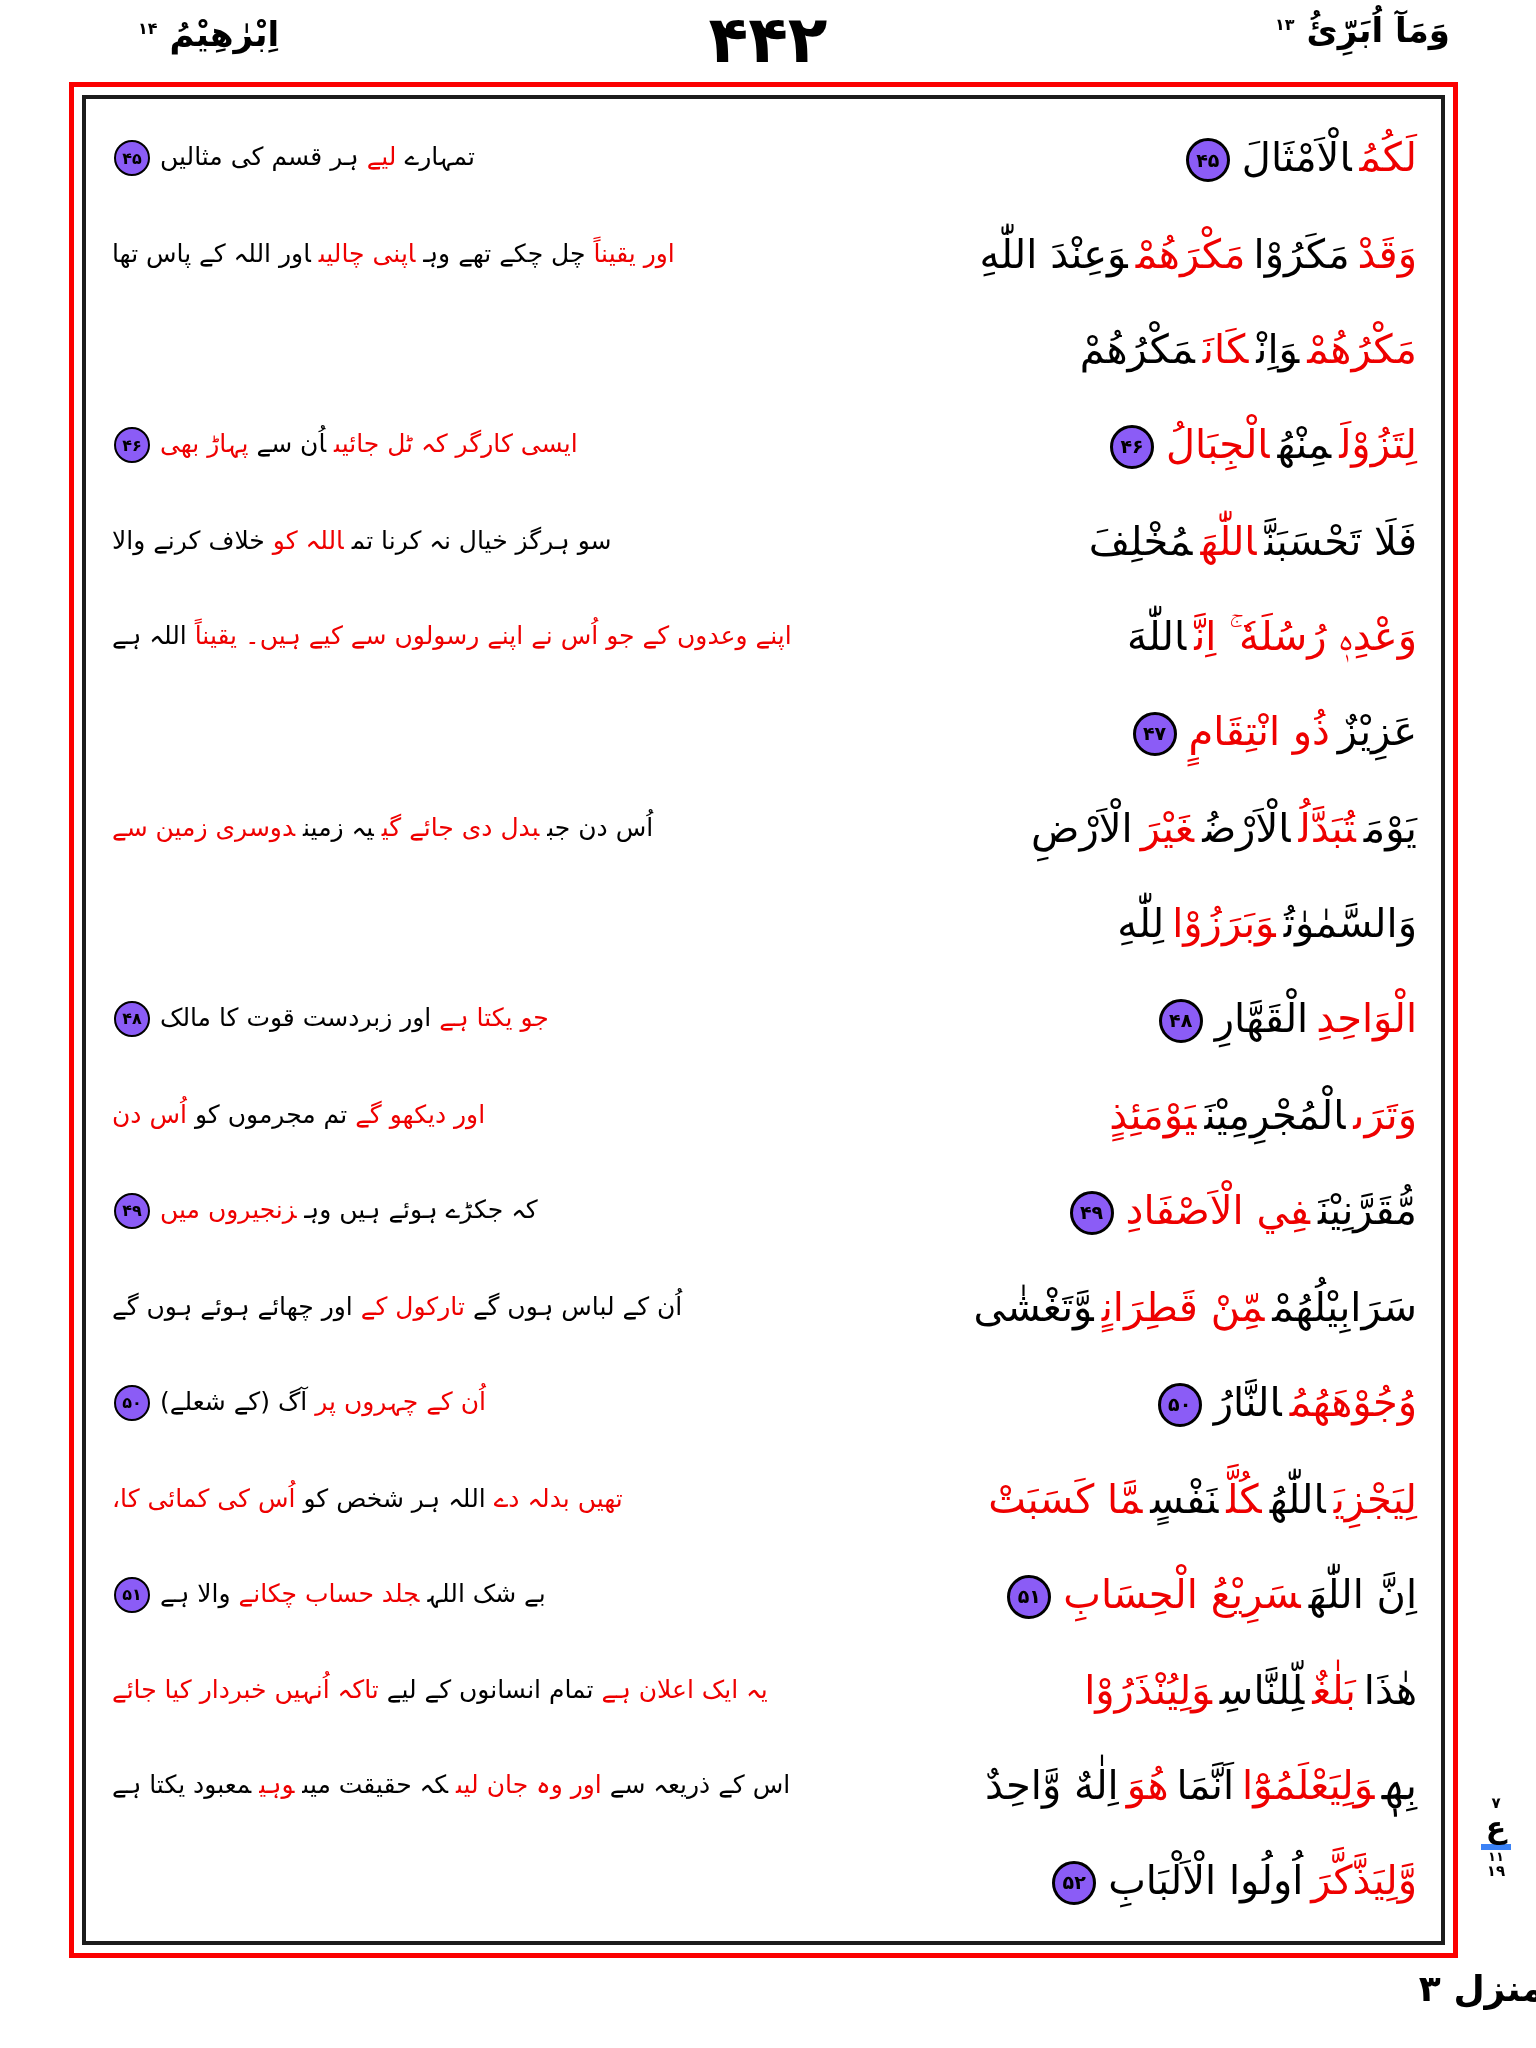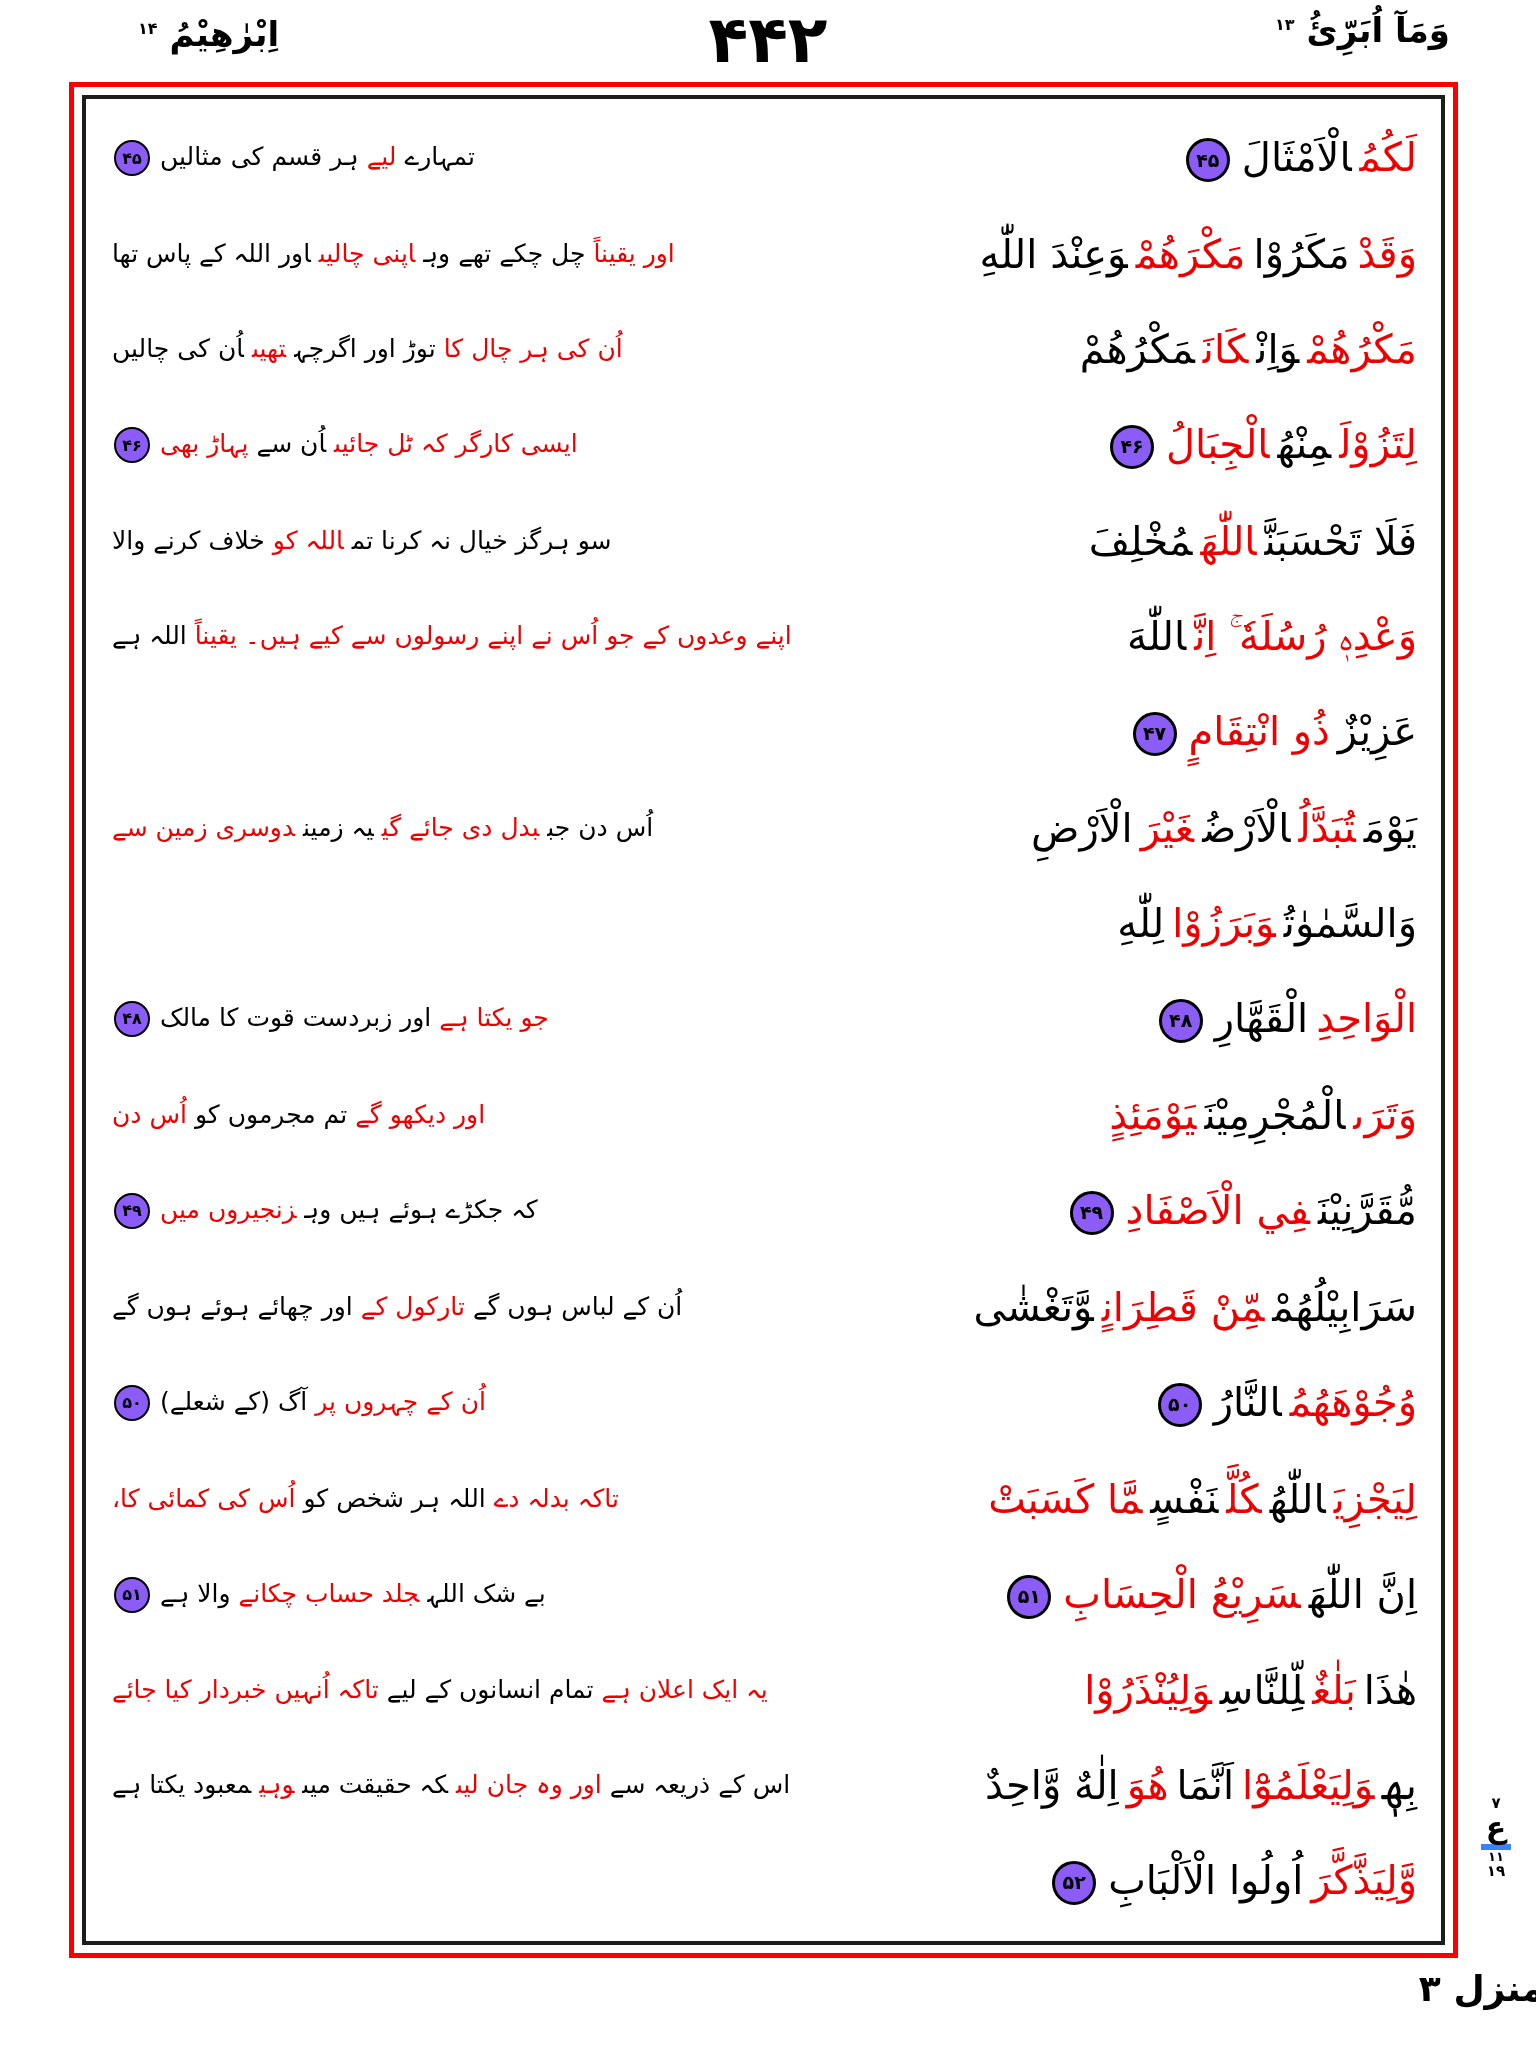--- a/index.html
+++ b/index.html
@@ -94,21 +94,20 @@
       <div class="row">
         <div class="ar-cell"><span class="seg red">لَكُمُ</span><span class="seg black">الْاَمْثَالَ</span><span class="ayah-circle">۴۵</span></div>
         <div class="ur-cell"><span class="seg black">تمہارے</span><span class="seg red">لیے</span><span class="seg black">ہر قسم کی مثالیں</span><span class="ayah-circle">۴۵</span></div>
       </div>
       <div class="row">
         <div class="ar-cell"><span class="seg red">وَقَدْ</span><span class="seg black">مَكَرُوْا</span><span class="seg red">مَكْرَهُمْ</span><span class="seg black">وَعِنْدَ اللّٰهِ</span></div>
         <div class="ur-cell"><span class="seg red">اور یقیناً</span><span class="seg black">چل چکے تھے وہ</span><span class="seg red">اپنی چالیں</span><span class="seg black">اور اللہ کے پاس تھا</span></div>
       </div>
       <div class="row">
         <div class="ar-cell"><span class="seg red">مَكْرُهُمْ</span><span class="seg black">وَاِنْ</span><span class="seg red">كَانَ</span><span class="seg black">مَكْرُهُمْ</span></div>
-        <div class="ur-cell"><span class="seg red">اُن کی ہر چال کا</span><span class="seg black">توڑ اور اگرچہ</span><span class="seg red">تھیں</span><span class="seg black">اُن کی چالیں</span></div>
       </div>
       <div class="row">
         <div class="ar-cell"><span class="seg red">لِتَزُوْلَ</span><span class="seg black">مِنْهُ</span><span class="seg red">الْجِبَالُ</span><span class="ayah-circle">۴۶</span></div>
         <div class="ur-cell"><span class="seg red">ایسی کارگر کہ ٹل جائیں</span><span class="seg black">اُن سے</span><span class="seg red">پہاڑ بھی</span><span class="ayah-circle">۴۶</span></div>
       </div>
       <div class="row">
         <div class="ar-cell"><span class="seg black">فَلَا تَحْسَبَنَّ</span><span class="seg red">اللّٰهَ</span><span class="seg black">مُخْلِفَ</span></div>
         <div class="ur-cell"><span class="seg black">سو ہرگز خیال نہ کرنا تم</span><span class="seg red">اللہ کو</span><span class="seg black">خلاف کرنے والا</span></div>
       </div>
       <div class="row">
@@ -140,21 +139,21 @@
       <div class="row">
         <div class="ar-cell"><span class="seg black">سَرَابِيْلُهُمْ</span><span class="seg red">مِّنْ قَطِرَانٍ</span><span class="seg black">وَّتَغْشٰى</span></div>
         <div class="ur-cell"><span class="seg black">اُن کے لباس ہوں گے</span><span class="seg red">تارکول کے</span><span class="seg black">اور چھائے ہوئے ہوں گے</span></div>
       </div>
       <div class="row">
         <div class="ar-cell"><span class="seg red">وُجُوْهَهُمُ</span><span class="seg black">النَّارُ</span><span class="ayah-circle">۵۰</span></div>
         <div class="ur-cell"><span class="seg red">اُن کے چہروں پر</span><span class="seg black">آگ (کے شعلے)</span><span class="ayah-circle">۵۰</span></div>
       </div>
       <div class="row">
         <div class="ar-cell"><span class="seg red">لِيَجْزِيَ</span><span class="seg black">اللّٰهُ</span><span class="seg red">كُلَّ</span><span class="seg black">نَفْسٍ</span><span class="seg red">مَّا كَسَبَتْ</span></div>
-        <div class="ur-cell"><span class="seg red">تاکہ بدلہ دے</span><span class="seg black">اللہ ہر شخص کو</span><span class="seg red">اُس کی کمائی کا،</span></div>
+        <div class="ur-cell"><span class="seg red">تھیں بدلہ دے</span><span class="seg black">اللہ ہر شخص کو</span><span class="seg red">اُس کی کمائی کا،</span></div>
       </div>
       <div class="row">
         <div class="ar-cell"><span class="seg black">اِنَّ اللّٰهَ</span><span class="seg red">سَرِيْعُ الْحِسَابِ</span><span class="ayah-circle">۵۱</span></div>
         <div class="ur-cell"><span class="seg black">بے شک اللہ</span><span class="seg red">جلد حساب چکانے</span><span class="seg black">والا ہے</span><span class="ayah-circle">۵۱</span></div>
       </div>
       <div class="row">
         <div class="ar-cell"><span class="seg black">هٰذَا</span><span class="seg red">بَلٰغٌ</span><span class="seg black">لِّلنَّاسِ</span><span class="seg red">وَلِيُنْذَرُوْا</span></div>
         <div class="ur-cell"><span class="seg red">یہ ایک اعلان ہے</span><span class="seg black">تمام انسانوں کے لیے</span><span class="seg red">تاکہ اُنہیں خبردار کیا جائے</span></div>
       </div>
       <div class="row">

